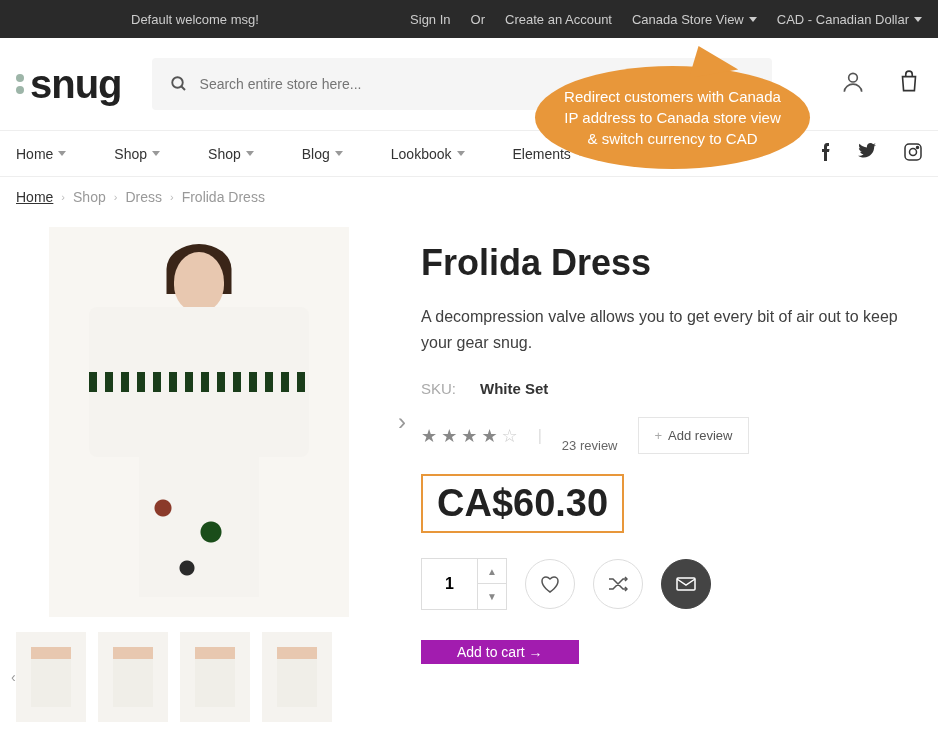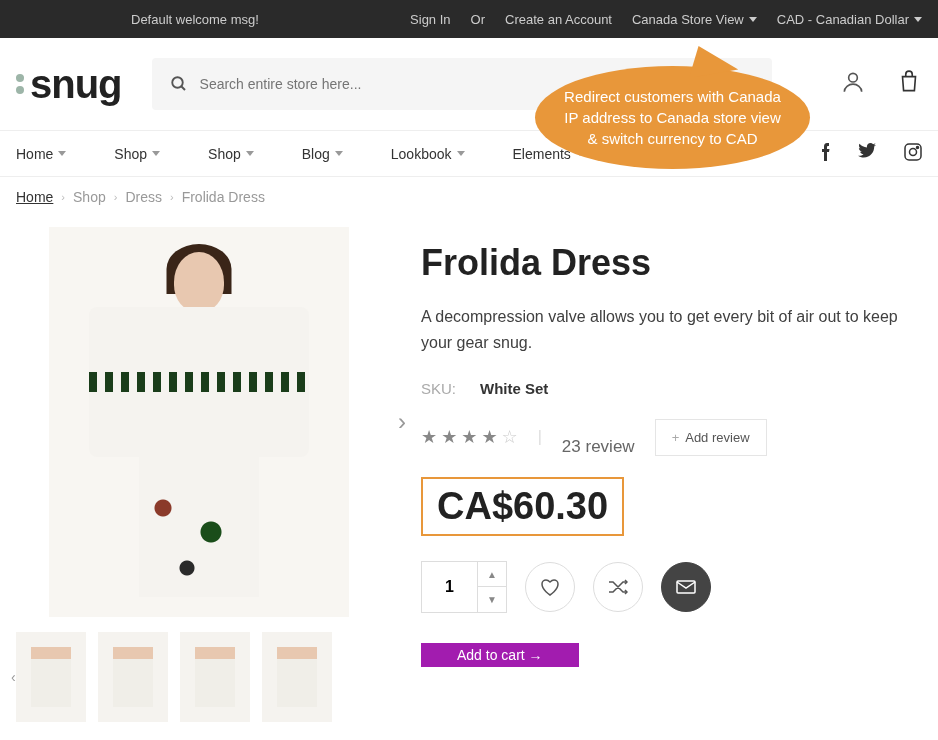--- a/index.html
+++ b/index.html
@@ -57,21 +57,21 @@
     
     .product-info { flex: 1; padding-top: 15px; }
     .product-title { font-size: 36px; font-weight: 600; color: #222; margin-bottom: 20px; }
     .product-desc { font-size: 16px; color: #404040; line-height: 1.6; margin-bottom: 25px; }
     .sku-row { display: flex; gap: 24px; align-items: center; margin-bottom: 20px; font-size: 15px; }
     .sku-label { color: #aaa; }
     .sku-value { font-weight: 600; color: #333; }
     
     .rating-row { display: flex; align-items: center; gap: 20px; margin-bottom: 20px; }
     .stars { display: flex; gap: 4px; font-size: 18px; color: #888; }
-    .review-count { font-size: 17px; color: #666; margin-top: 20px; }
+    .review-count { font-size: 13px; color: #666; margin-top: 20px; }
     .review-sep { color: #ddd; }
     .add-review { border: 1px solid #e5e5e5; padding: 10px 16px; font-size: 13px; display: flex; align-items: center; gap: 6px; cursor: pointer; color: #555; }
     
     .price-box { border: 2px solid #e8973a; padding: 6px 14px; display: inline-block; margin-bottom: 25px; }
     .price { font-size: 38px; font-weight: 700; color: #222; }
     
     .actions-row { display: flex; align-items: center; gap: 18px; margin-bottom: 30px; }
     .qty-box { display: flex; border: 1px solid #ddd; }
     .qty-input { width: 55px; height: 50px; border: none; text-align: center; font-size: 16px; font-weight: 600; outline: none; }
     .qty-arrows { display: flex; flex-direction: column; border-left: 1px solid #ddd; }

